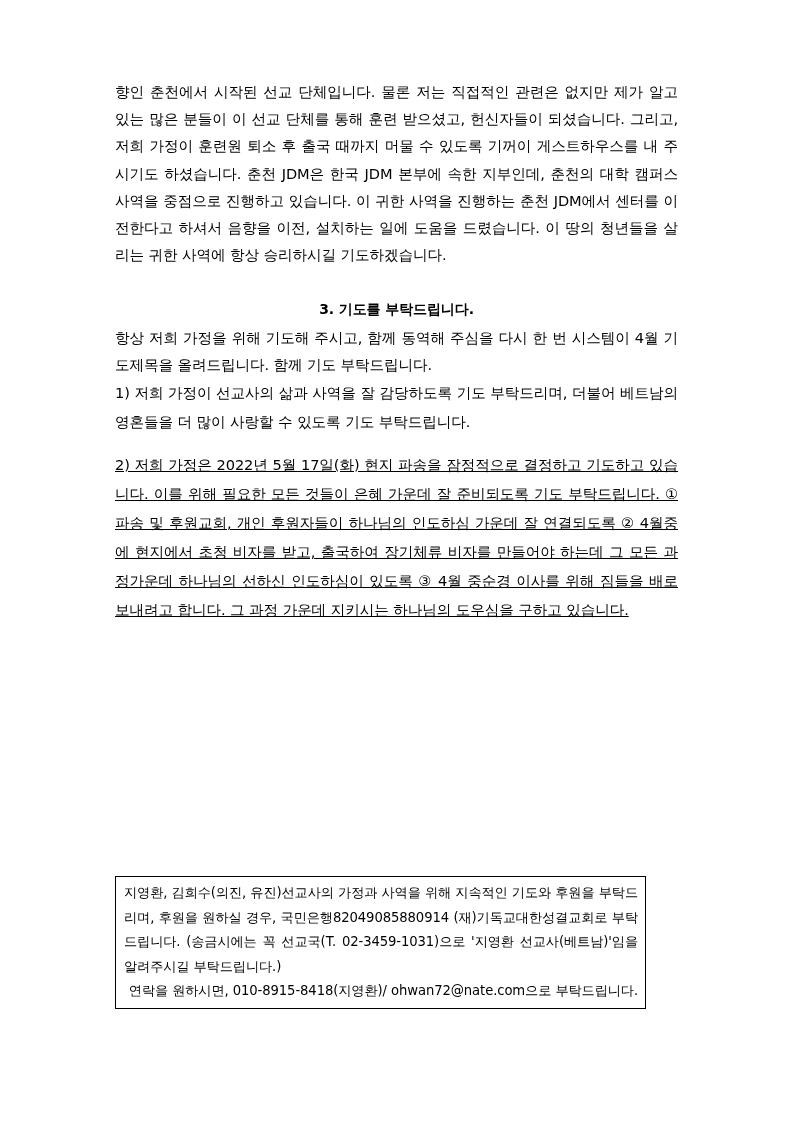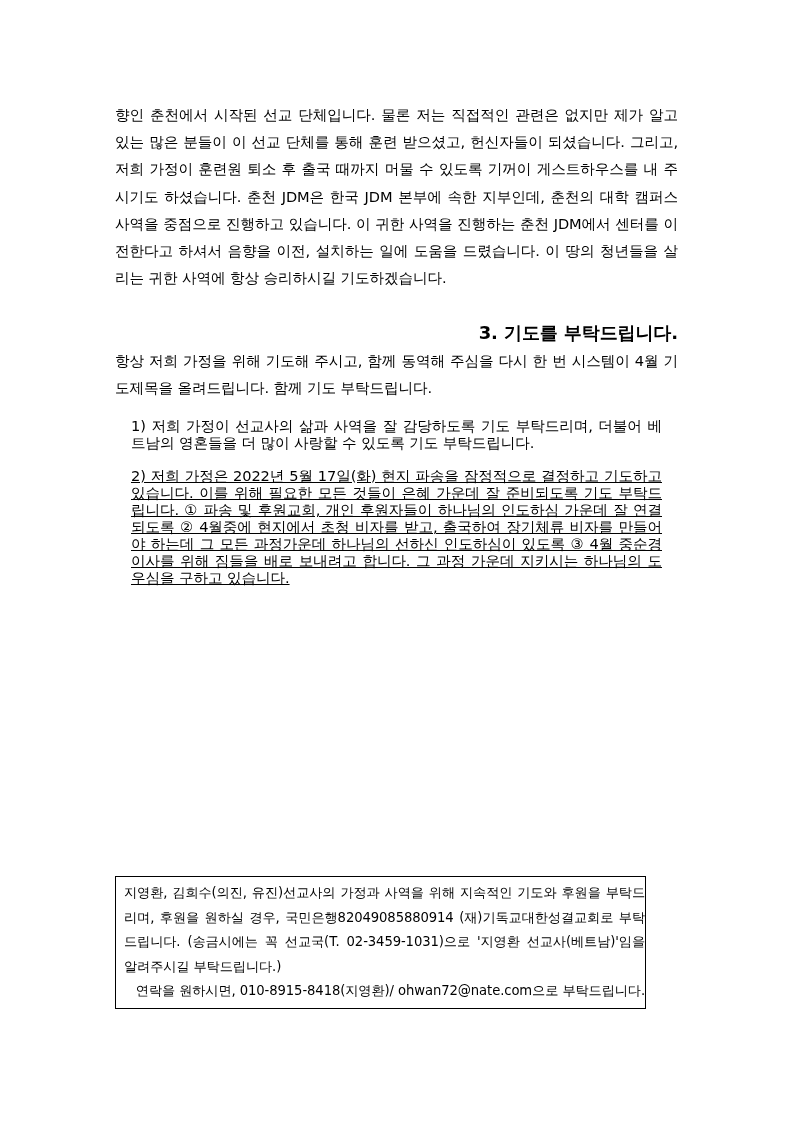--- a/index.html
+++ b/index.html
@@ -31,48 +31,48 @@
     margin: 0;
     letter-spacing: -0.1px;
   }
   .para + .para {
     margin-top: 0;
   }
   .gap-para {
     margin-top: 27px;
   }
   .heading {
-    font-size: 18px;
+    font-size: 14px;
     line-height: 27.2px;
     font-weight: bold;
     margin: 0;
-    text-align: right;
+    text-align: center;
     letter-spacing: -0.1px;
   }
-  .block-top-1 { margin-top: 101px; }
+  .block-top-1 { margin-top: 78px; }
   .block-top-2 { margin-top: 27px; }
   .block-top-3 { margin-top: 28px; }
   .item {
     font-size: 14.6px;
-    line-height: 17px;
+    line-height: 29px;
     text-align: justify;
     text-justify: inter-character;
     word-break: break-all;
-    margin: 16px;
+    margin: 0;
     letter-spacing: -0.1px;
   }
   .item-gap { margin-top: 14px; text-decoration: underline; }
 
   .support-box {
     position: absolute;
     left: 115px;
     top: 876px;
     width: 531px;
     border: 1px solid #000000;
-    padding: 4px 0 4px 8px;
+    padding: 4px 7px 4px 8px;
     box-sizing: border-box;
   }
   .box-line {
     font-size: 13.2px;
     line-height: 24.5px;
     text-align: justify;
     text-justify: inter-character;
     word-break: break-all;
     margin: 0;
     letter-spacing: -0.1px;

